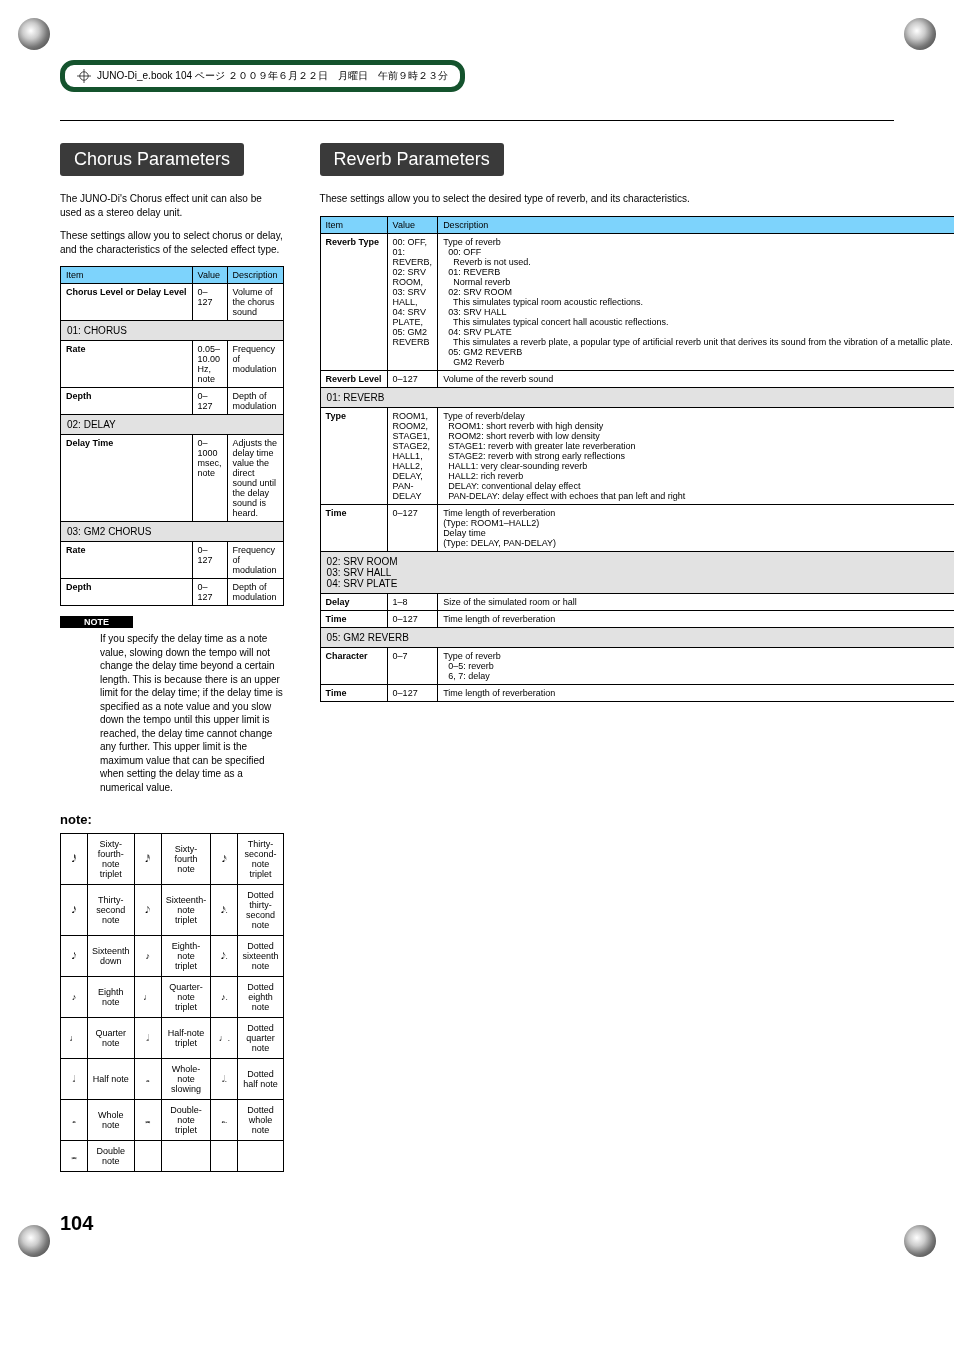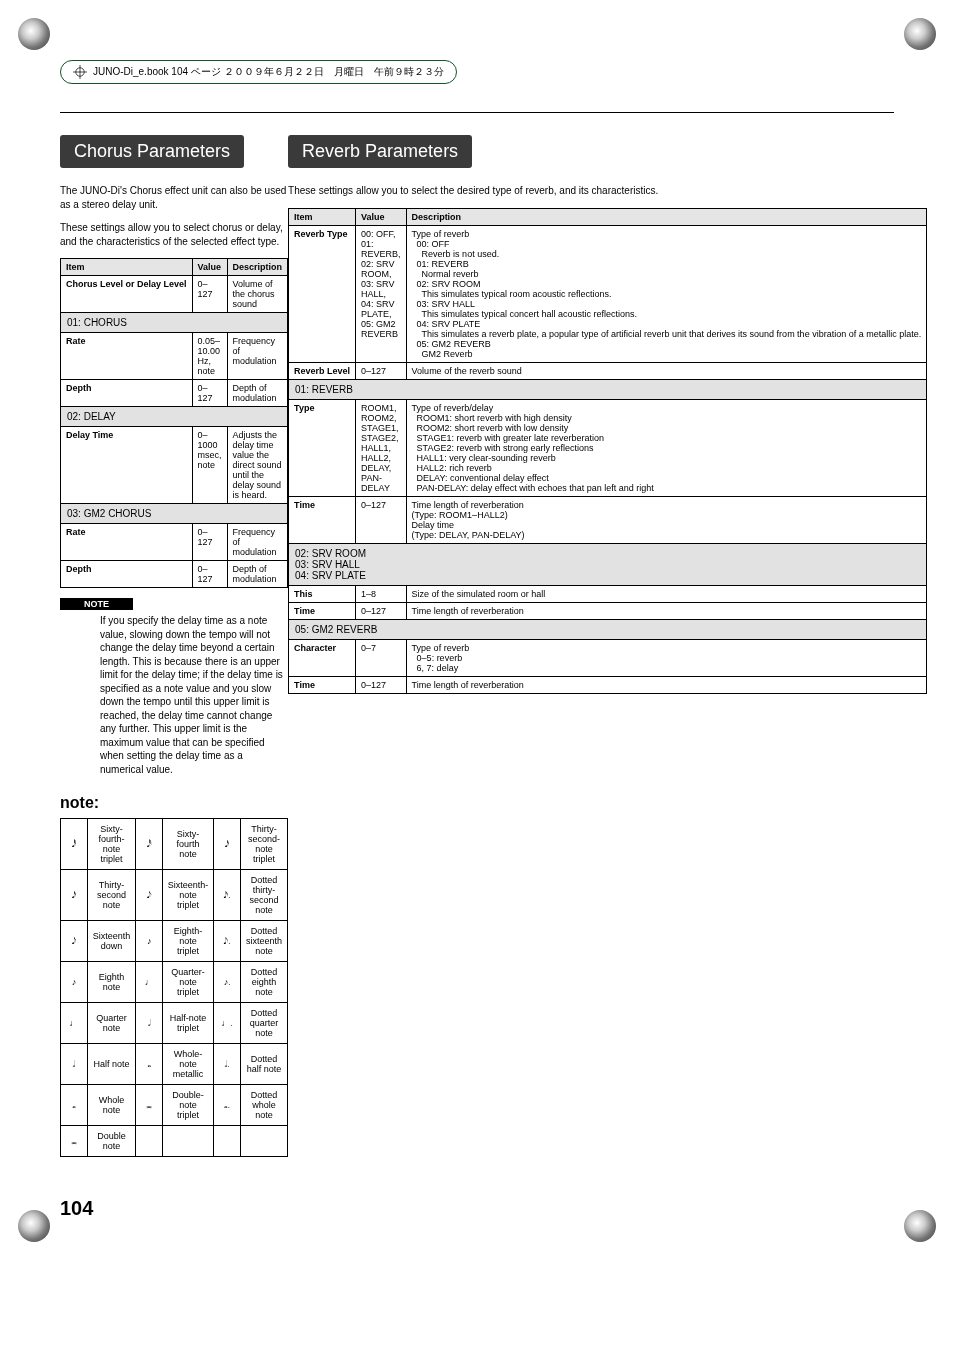--- a/index.html
+++ b/index.html
@@ -27,39 +27,40 @@
     width: 32px; height: 32px; border-radius: 50%;
     background: radial-gradient(circle at 40% 40%, #fff 0%, #ccc 30%, #777 60%, #333 100%);
     position: absolute;
   }
   .corner-tl .big-circle, .corner-bl .big-circle { left: 0; }
   .corner-tr .big-circle, .corner-br .big-circle { right: 0; }
   .corner-tl .big-circle, .corner-tr .big-circle { top: 0; }
   .corner-bl .big-circle, .corner-br .big-circle { bottom: 0; }
 
   .header-bar {
-    border: 1px solid #14532d;
+    border: 5px solid #14532d;
     border-radius: 14px;
     padding: 4px 12px;
     font-size: 10px;
     display: inline-flex;
     align-items: center;
     gap: 6px;
     margin-bottom: 26px;
   }
   .header-bar .reg-inline svg { width: 14px; height: 14px; vertical-align: middle; }
 
   .section-label {
     font-size: 11px;
     margin: 4px 0 2px 0;
   }
   .rule-thin { border-top: 1px solid #000; margin: 2px 0 22px 0; }
 
   .columns {
     display: flex;
+    gap: 36px;
   }
   .col { flex: 1 1 0; }
 
   .block-title {
     background: #3a3a3a;
     color: #fff;
     font-size: 18px;
     font-weight: 400;
     padding: 6px 14px;
     border-radius: 3px;
@@ -74,22 +75,22 @@
     width: 100%;
     font-size: 9px;
   }
   table.spec th, table.spec td {
     border: 1px solid #000;
     padding: 3px 5px;
     vertical-align: top;
     text-align: left;
   }
   table.spec thead th {
-    background: #e5e5e5;
-    font-weight: bold;
+    background: #7dd3fc;
+    font-weight: normal;
   }
   table.spec td.label { font-weight: bold; white-space: nowrap; }
   table.spec tr.subhead td {
     background: #e2e2e2;
     font-weight: normal;
     font-size: 10px;
     padding: 4px 6px;
   }
 
   .note-badge {
@@ -100,21 +101,21 @@
     font-weight: bold;
     padding: 1px 24px;
     margin-top: 10px;
   }
   .note-text {
     font-size: 10px;
     line-height: 1.35;
     margin: 4px 0 4px 40px;
   }
 
-  .note-label { font-size: 16px; font-weight: bold; margin: 18px 0 6px 0; }
+  .note-label { font-size: 13px; font-weight: bold; margin: 18px 0 6px 0; }
 
   table.notes {
     border-collapse: collapse;
     width: 100%;
     font-size: 9px;
   }
   table.notes td {
     border: 1px solid #000;
     padding: 5px 4px;
     vertical-align: middle;
@@ -275,21 +276,21 @@
               <td>Quarter note</td>
             <td class="sym">𝅗𝅥</td>
               <td>Half-note triplet</td>
             <td class="sym">♩.</td>
               <td>Dotted quarter note</td>
           </tr>
           <tr>
             <td class="sym">𝅗𝅥</td>
               <td>Half note</td>
             <td class="sym">𝅝</td>
-              <td>Whole-note metallic</td>
+              <td>Whole-note slowing</td>
             <td class="sym">𝅗𝅥.</td>
               <td>Dotted half note</td>
           </tr>
           <tr>
             <td class="sym">𝅝</td>
               <td>Whole note</td>
             <td class="sym">𝅜</td>
               <td>Double-note triplet</td>
             <td class="sym">𝅝.</td>
               <td>Dotted whole note</td>
@@ -373,21 +374,21 @@
 (Type: ROOM1–HALL2)
 Delay time
 (Type: DELAY, PAN-DELAY)</td>
           </tr>
           <tr class="subhead">
               <td colspan="3" style="white-space:pre-line;">02: SRV ROOM
 03: SRV HALL
 04: SRV PLATE</td>
             </tr>
           <tr>
-            <td class="label">This</td>
+            <td class="label">Delay</td>
             <td>1–8</td>
             <td>Size of the simulated room or hall</td>
           </tr>
           <tr>
             <td class="label">Time</td>
             <td>0–127</td>
             <td>Time length of reverberation</td>
           </tr>
           <tr class="subhead">
               <td colspan="3">05: GM2 REVERB</td>

